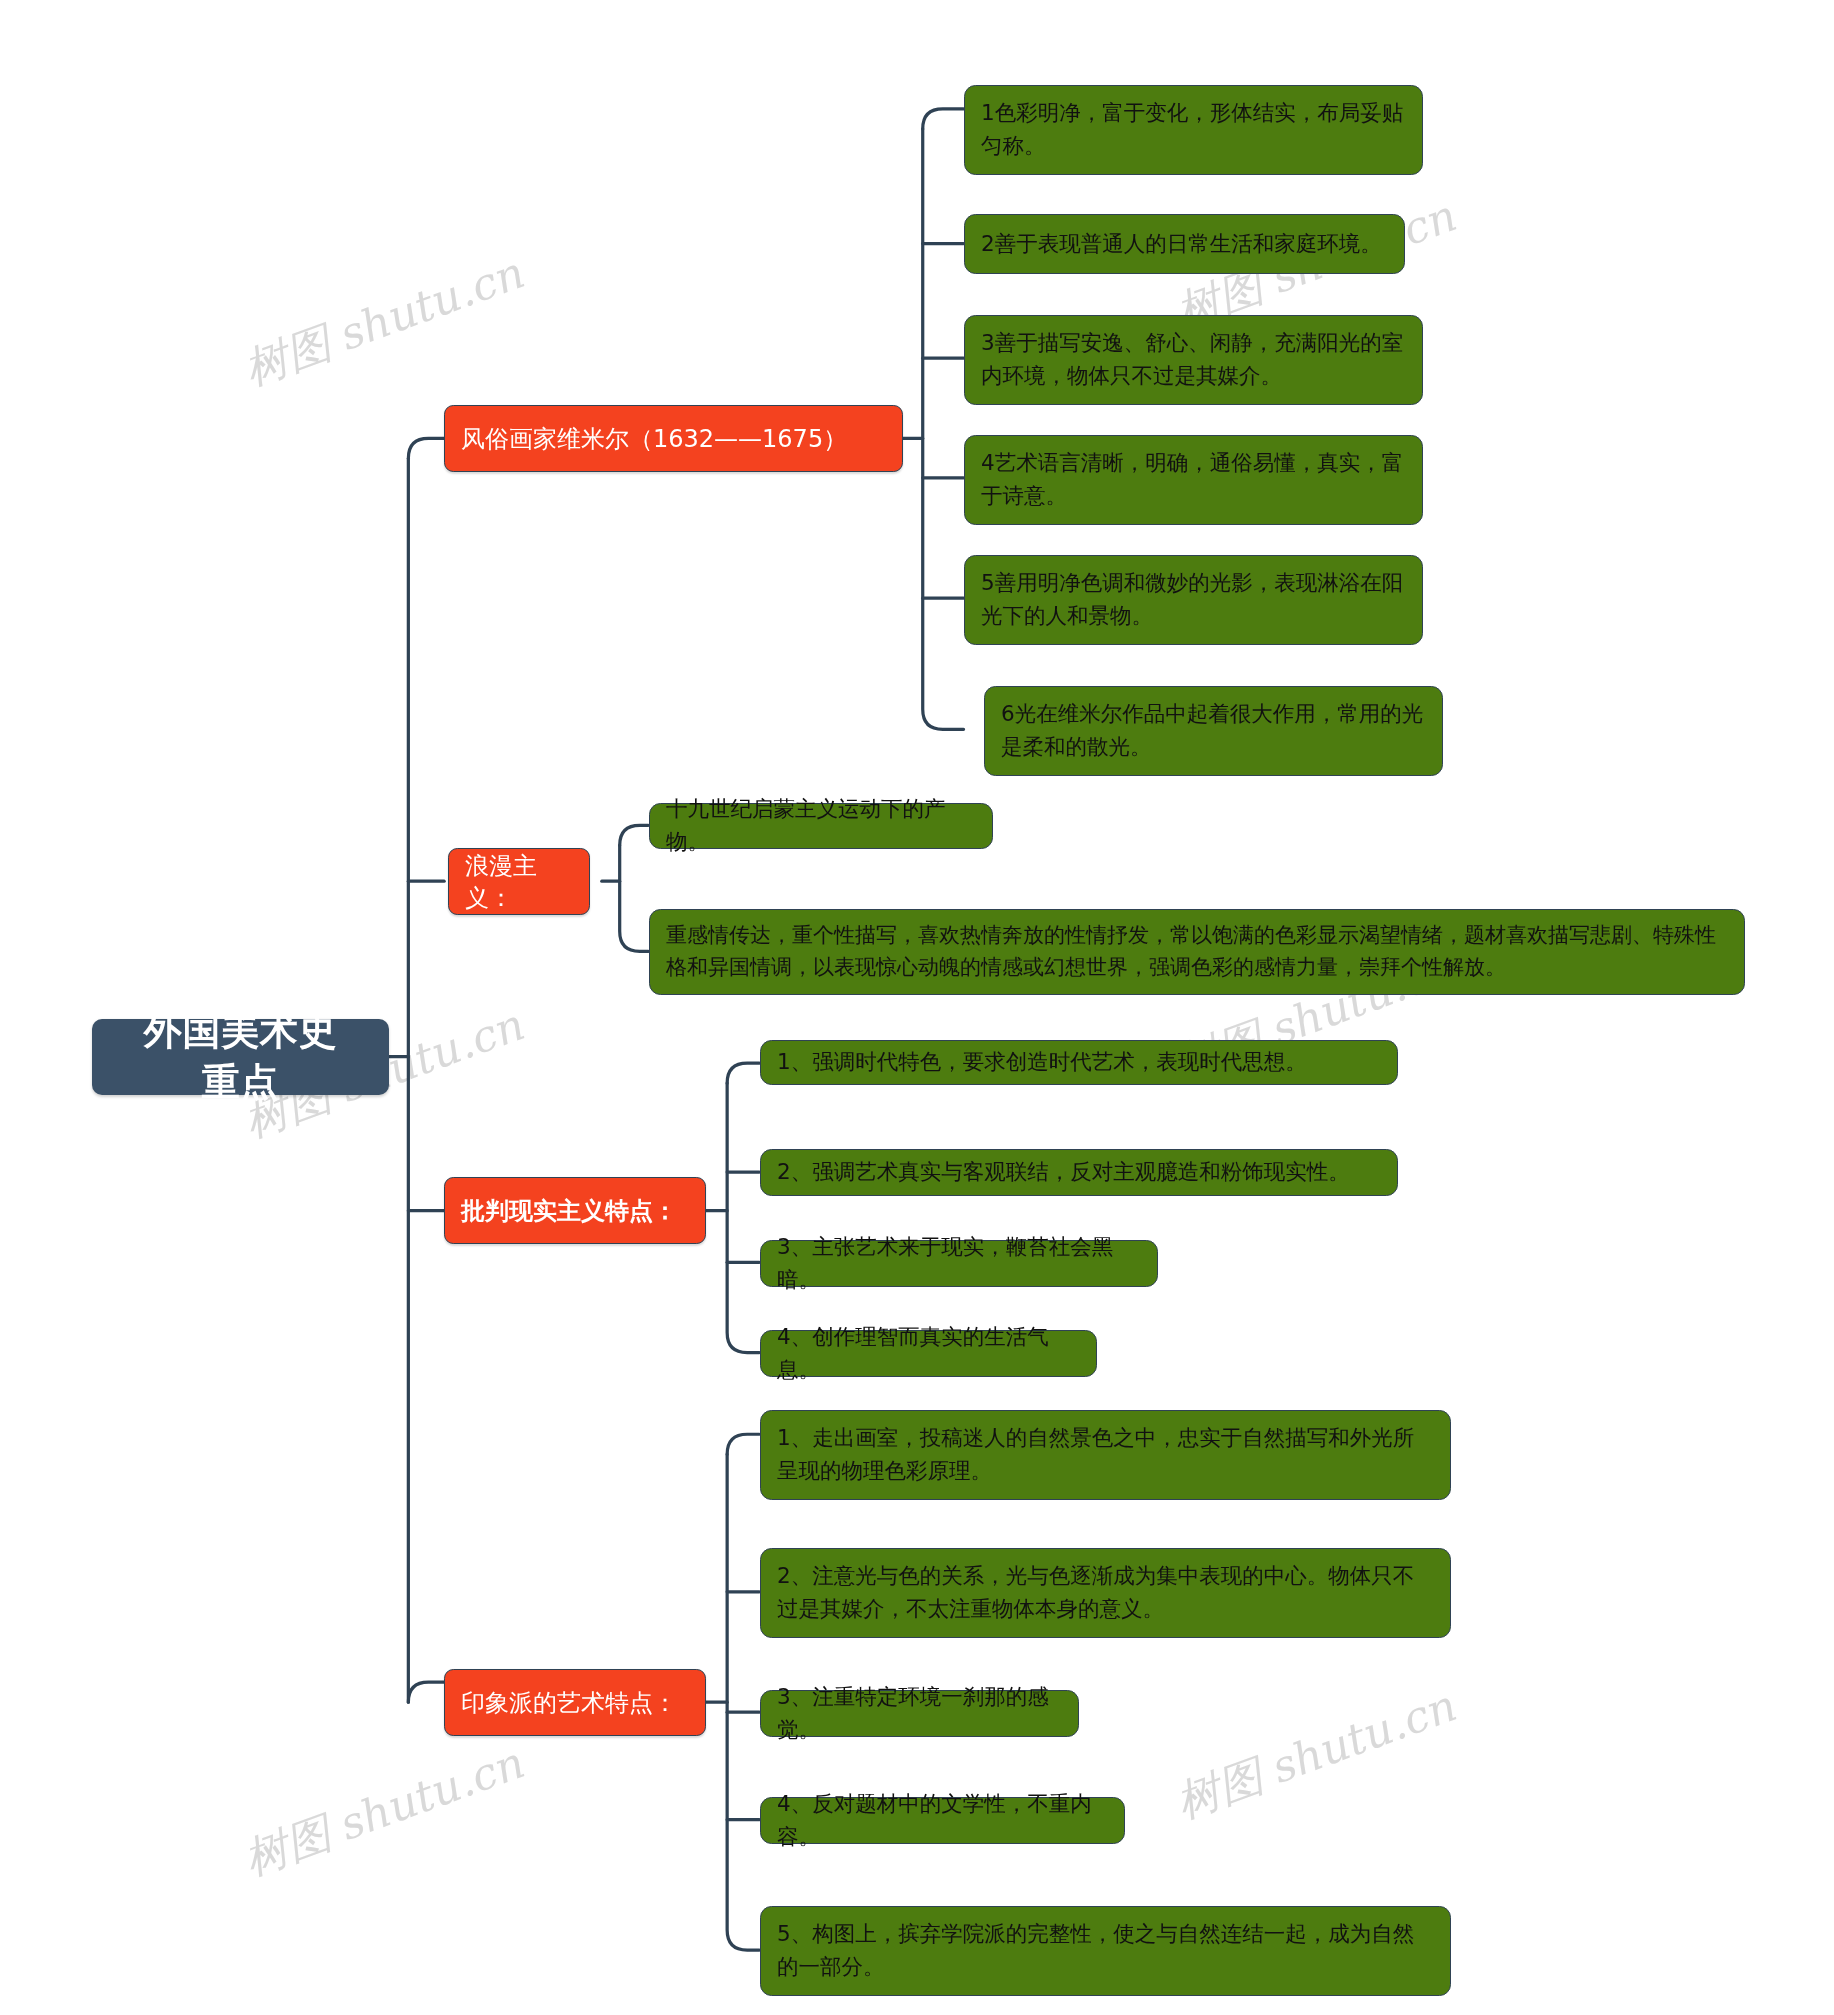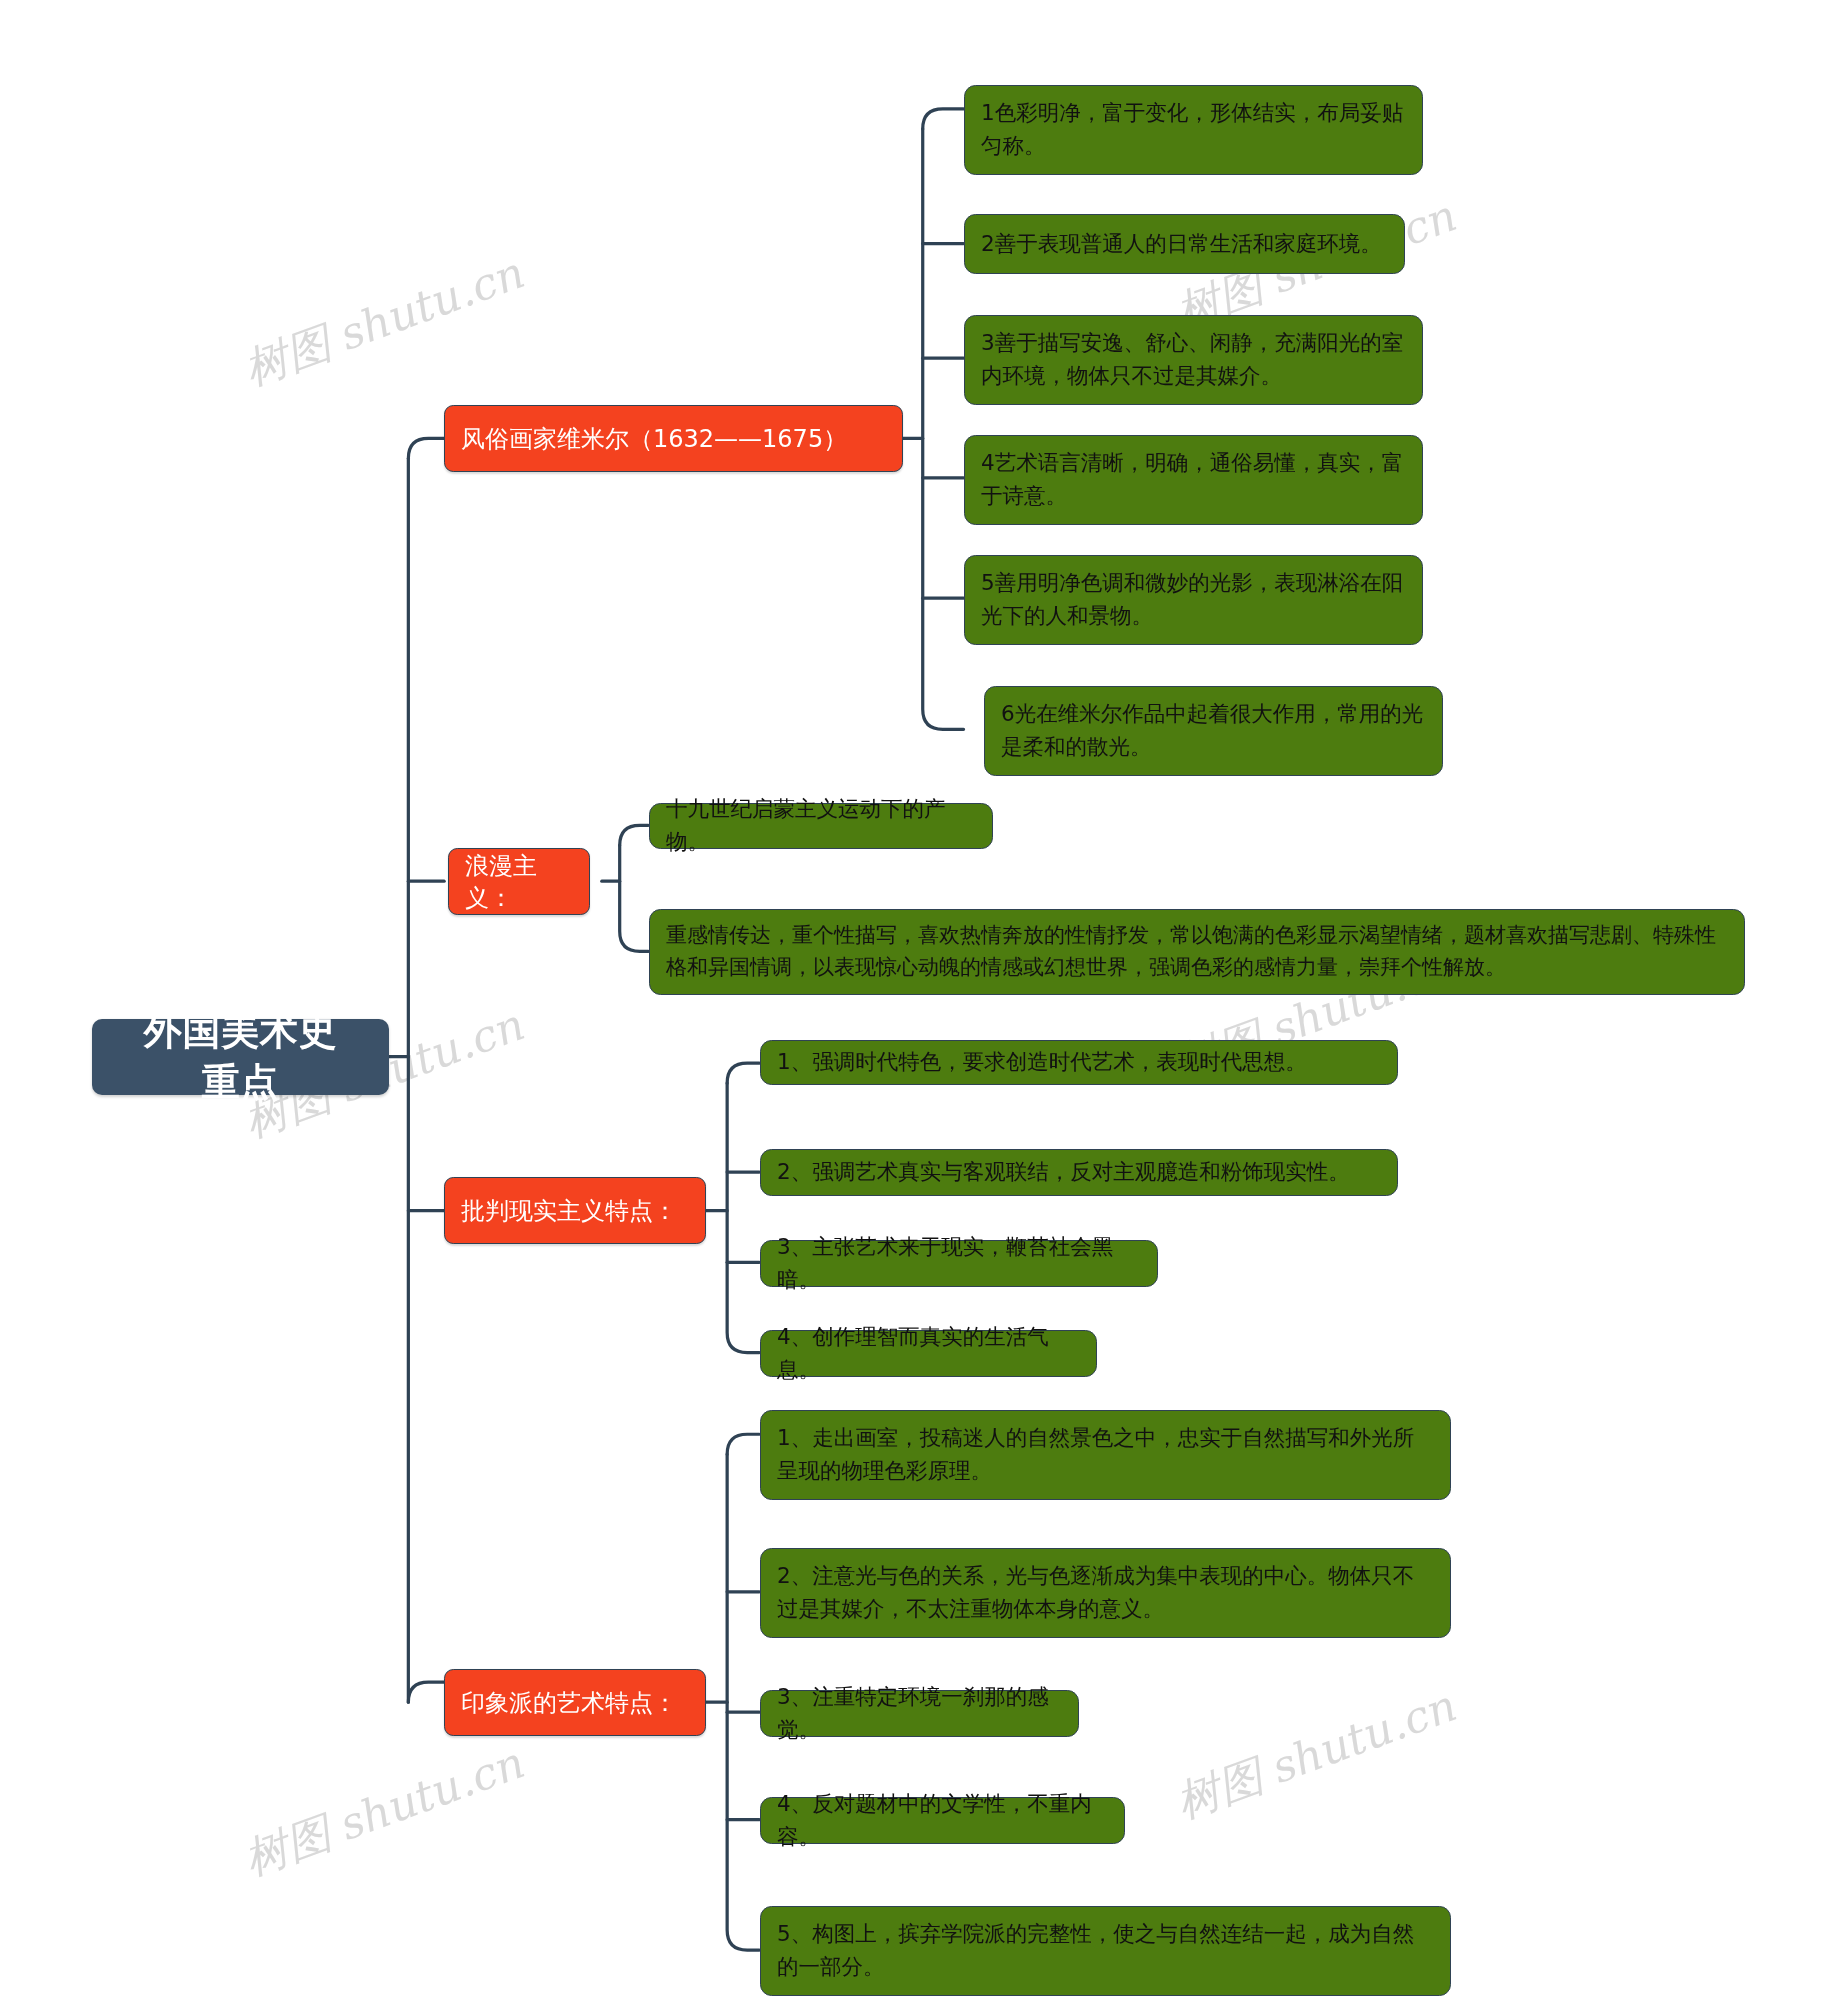--- a/index.html
+++ b/index.html
@@ -189,21 +189,21 @@
   </div>
 
   <div class="node leaf" style="left:649px; top:803px; width:344px; height:46px;">
     <div class="node-inner">十九世纪启蒙主义运动下的产物。</div>
   </div>
 
   <div class="node leaf wide" style="left:649px; top:909px; width:1096px; height:86px;">
     <div class="node-inner">重感情传达，重个性描写，喜欢热情奔放的性情抒发，常以饱满的色彩显示渴望情绪，题材喜欢描写悲剧、特殊性格和异国情调，以表现惊心动魄的情感或幻想世界，强调色彩的感情力量，崇拜个性解放。</div>
   </div>
 
-  <div class="node branch" style="left:444px; top:1177px; width:262px; height:67px;">
+  <div class="node branch" style="left:444px; top:1177px; width:262px; height:67px;font-weight:bold;">
     <div class="node-inner">批判现实主义特点：</div>
   </div>
 
   <div class="node leaf" style="left:760px; top:1040px; width:638px; height:45px;justify-content:flex-end;">
     <div class="node-inner">1、强调时代特色，要求创造时代艺术，表现时代思想。</div>
   </div>
 
   <div class="node leaf" style="left:760px; top:1149px; width:638px; height:47px;">
     <div class="node-inner">2、强调艺术真实与客观联结，反对主观臆造和粉饰现实性。</div>
   </div>

